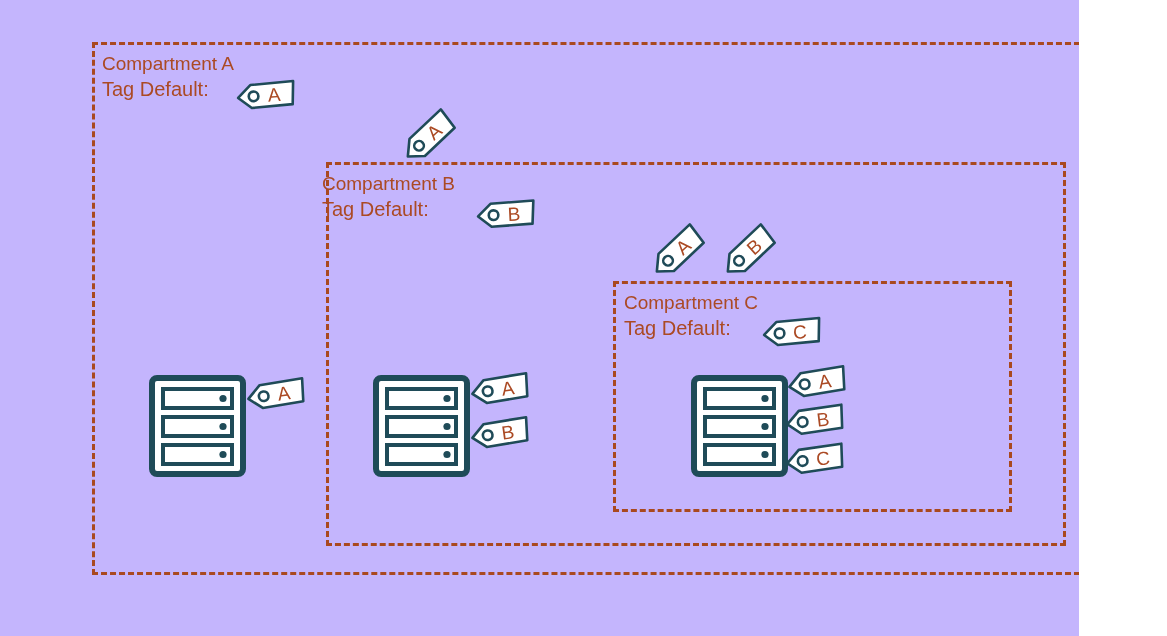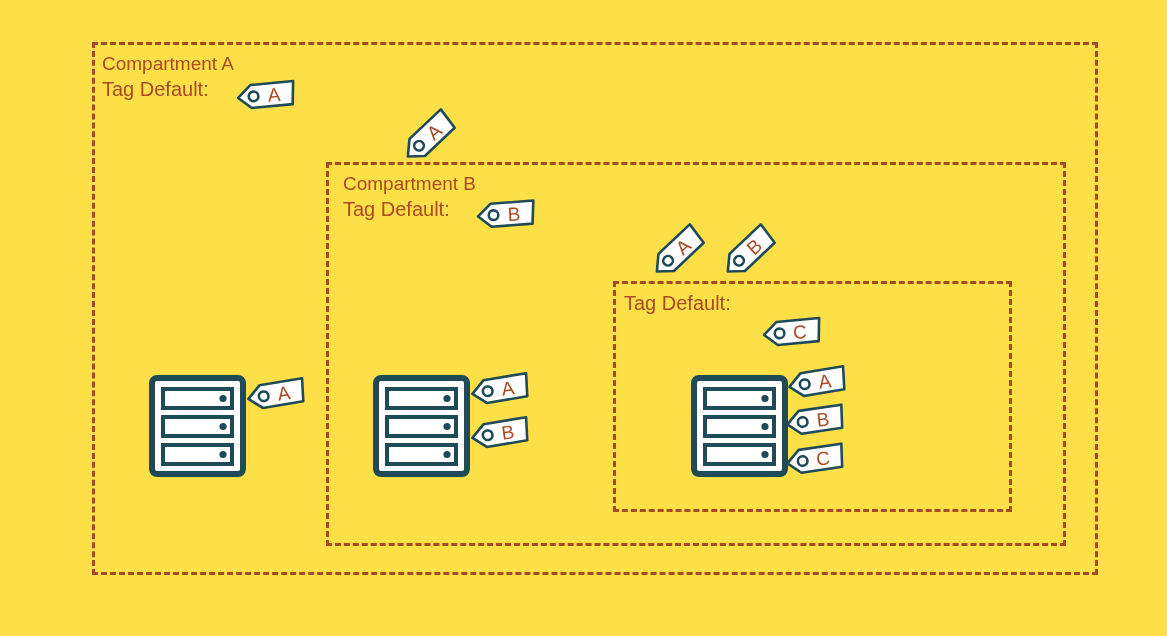--- a/index.html
+++ b/index.html
@@ -1,36 +1,36 @@
 <!DOCTYPE html>
 <html><head>
 <meta charset="utf-8">
 <style>
   html, body { margin: 0; padding: 0; background: #ffffff; }
   .canvas {
     position: relative;
-    width: 1167px;
+    width: 1079px;
     height: 636px;
-    background: #fde047;
+    background: #c4b5fd;
     font-family: "Liberation Sans", sans-serif;
     overflow: hidden;
   }
   .compartment {
     position: absolute;
     box-sizing: border-box;
     border: 3px dashed #a9491f;
     background: transparent;
   }
   .comp-a { left: 92px;  top: 42px;  width: 1006px; height: 533px; }
   .comp-b { left: 326px; top: 162px; width: 740px;  height: 384px; }
   .comp-c { left: 613px; top: 281px; width: 399px;  height: 231px; }
 
   .comp-header { position: absolute; color: #ab4a24; }
   .hdr-a { left: 102px; top: 51px; }
-  .hdr-b { left: 343px; top: 171px; }
+  .hdr-b { left: 322px; top: 171px; }
   .hdr-c { left: 624px; top: 290px; }
   .comp-title { font-size: 19px; line-height: 25px; color: #ab4a24; white-space: nowrap; }
   .tagdef-label { font-size: 20px; line-height: 27px; color: #ab4a24; white-space: nowrap; }
 
   .tag {
     position: absolute;
     width: 60px;
     height: 30px;
     transform-origin: 50% 50%;
   }
@@ -78,20 +78,21 @@
 
   <div class="comp-header hdr-a">
     <div class="comp-title">Compartment A</div>
     <div class="tagdef-label">Tag Default:</div>
   </div>
   <div class="comp-header hdr-b">
     <div class="comp-title">Compartment B</div>
     <div class="tagdef-label">Tag Default:</div>
   </div>
   <div class="comp-header hdr-c">
+    <div class="comp-title">Compartment C</div>
     <div class="tagdef-label">Tag Default:</div>
   </div>
 
   <div class="server srv-a">
     <svg viewBox="0 0 97 102">
       <g fill="#ffffff" stroke="#1f4b58">
         <rect x="3" y="3" width="91" height="96" rx="5" stroke-width="6"></rect>
         <rect x="14" y="14" width="69" height="19" stroke-width="4"></rect>
         <rect x="14" y="42" width="69" height="19" stroke-width="4"></rect>
         <rect x="14" y="70" width="69" height="19" stroke-width="4"></rect>

